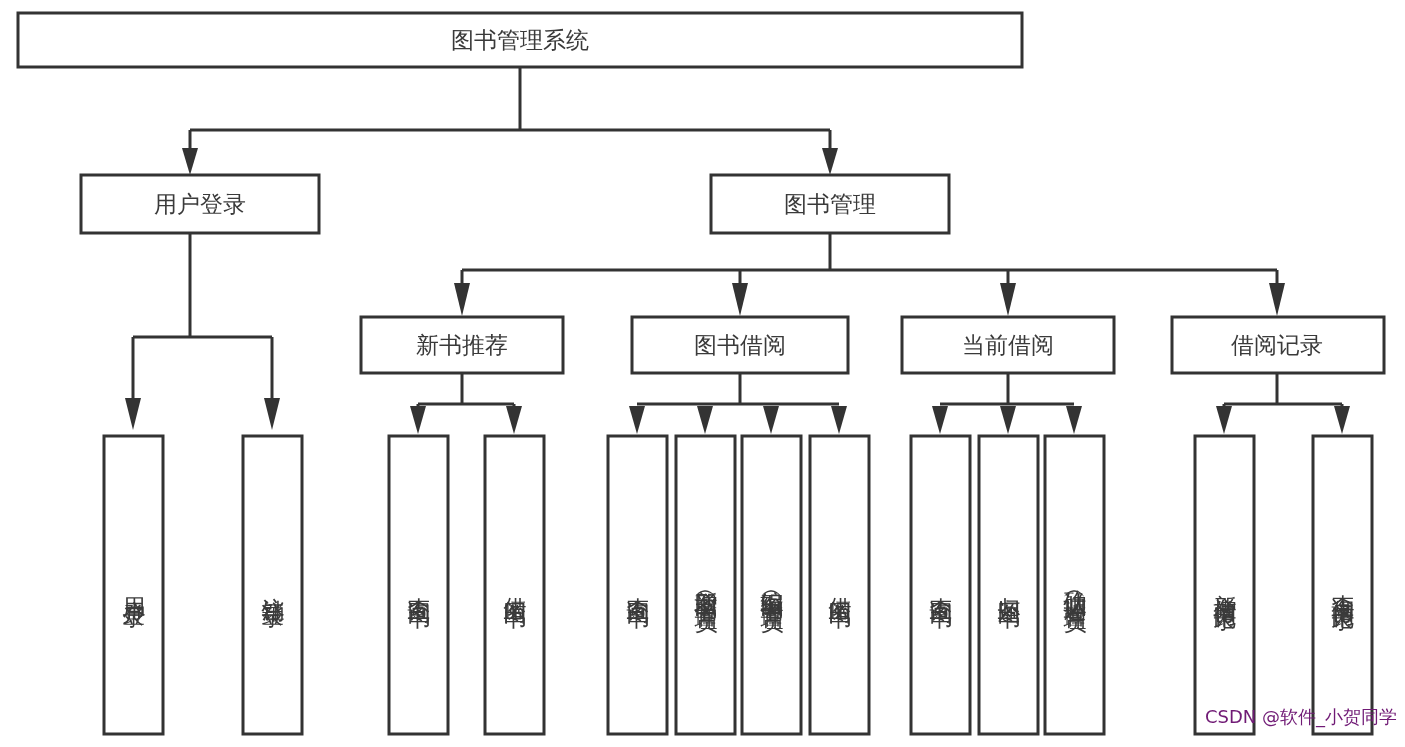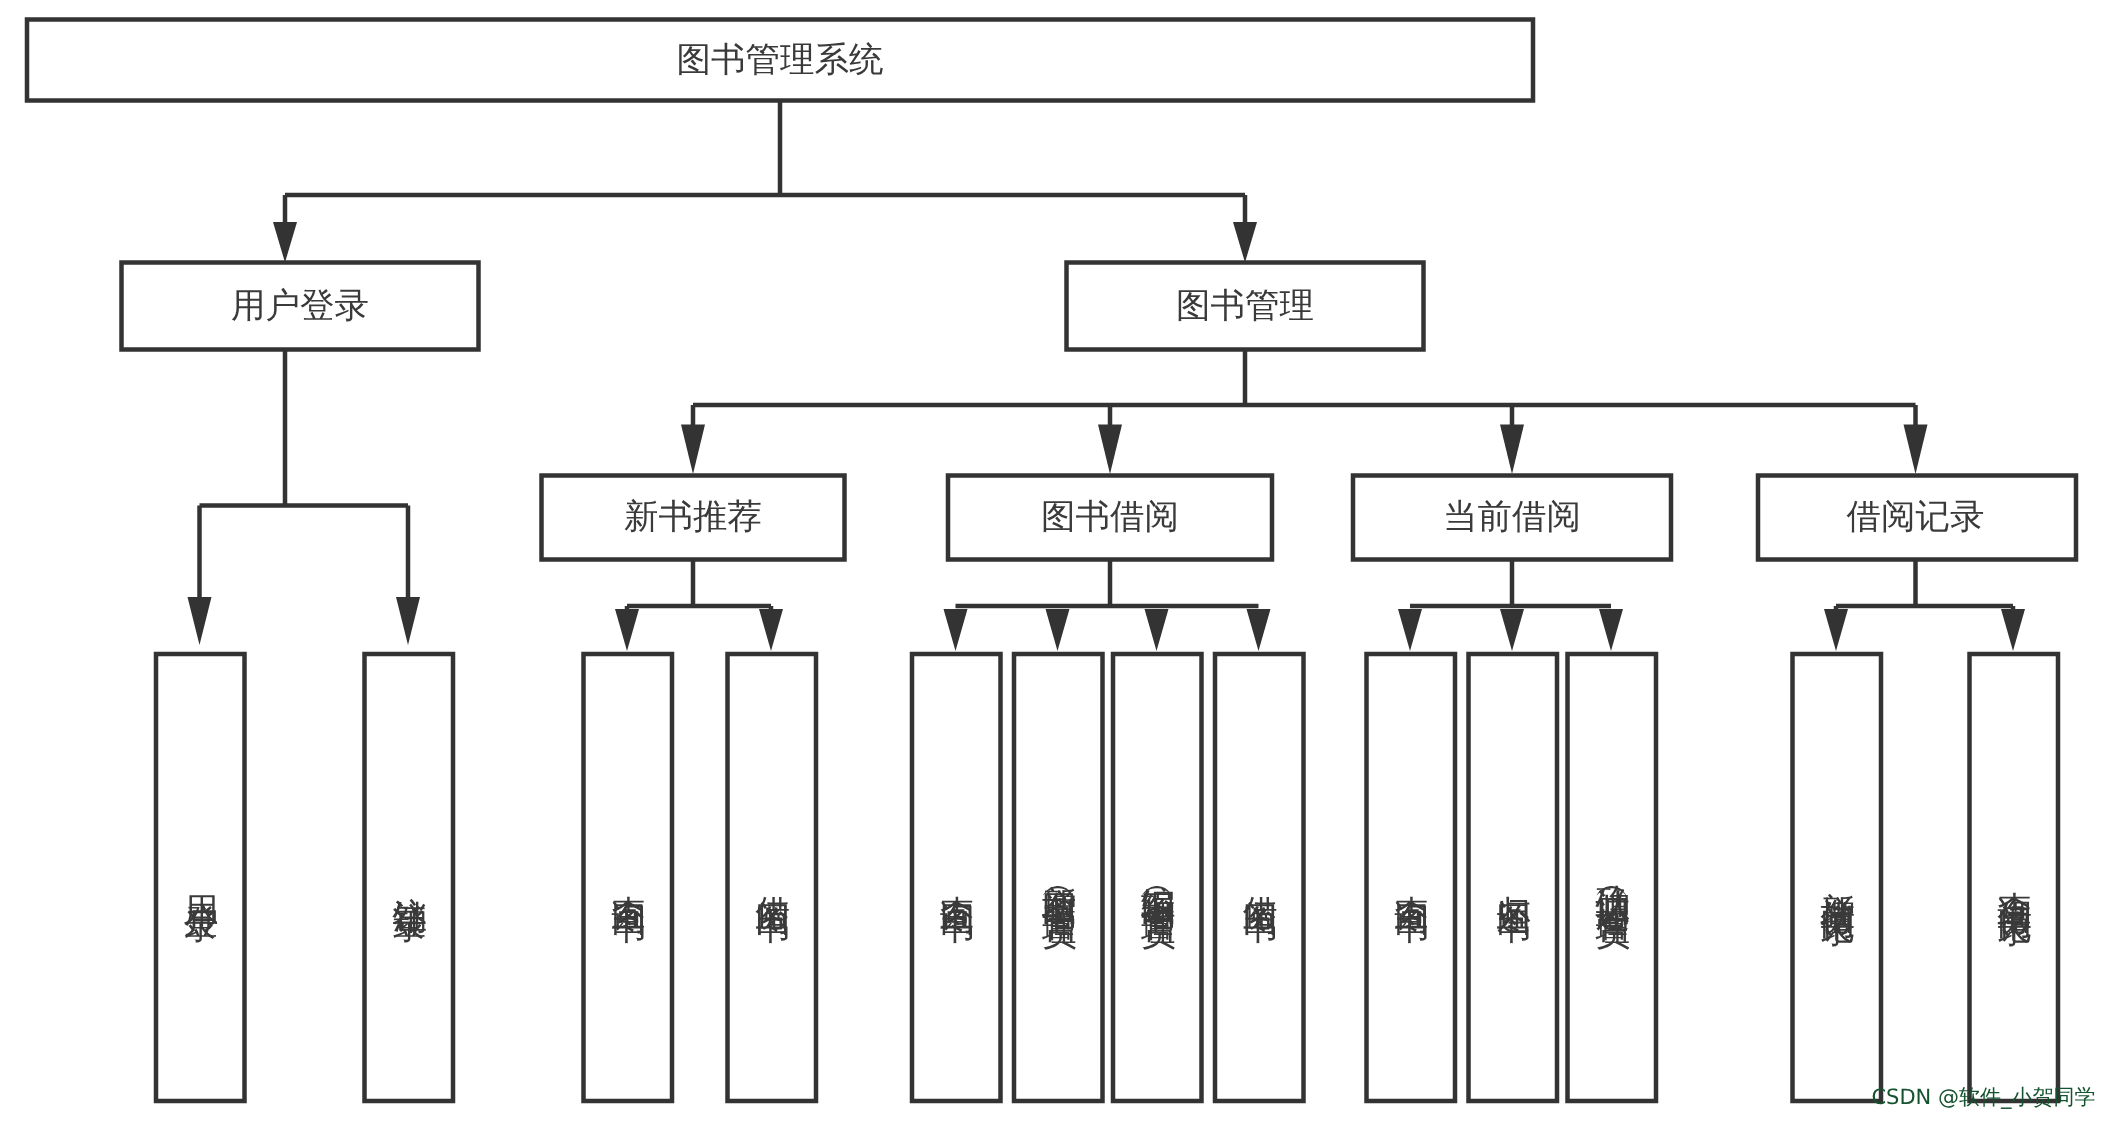--- a/index.html
+++ b/index.html
@@ -47,24 +47,24 @@
     stroke: #333333;
     stroke-width: 3;
     fill: none;
   }
   .arrow-head {
     fill: #333333;
   }
   .watermark {
     position: absolute;
     right: 8px;
-    bottom: 6px;
+    bottom: 18px;
     font-family: "DejaVu Sans", "Liberation Sans", sans-serif;
-    font-size: 14px;
-    color: #14532d;
+    font-size: 18px;
+    color: #701a75;
     white-space: nowrap;
     pointer-events: none;
   }
 </style>
 </head>
 <body>
 
 <div id="diagram-root">
   <svg class="canvas" viewBox="0 0 1405 747" xmlns="http://www.w3.org/2000/svg">
 

